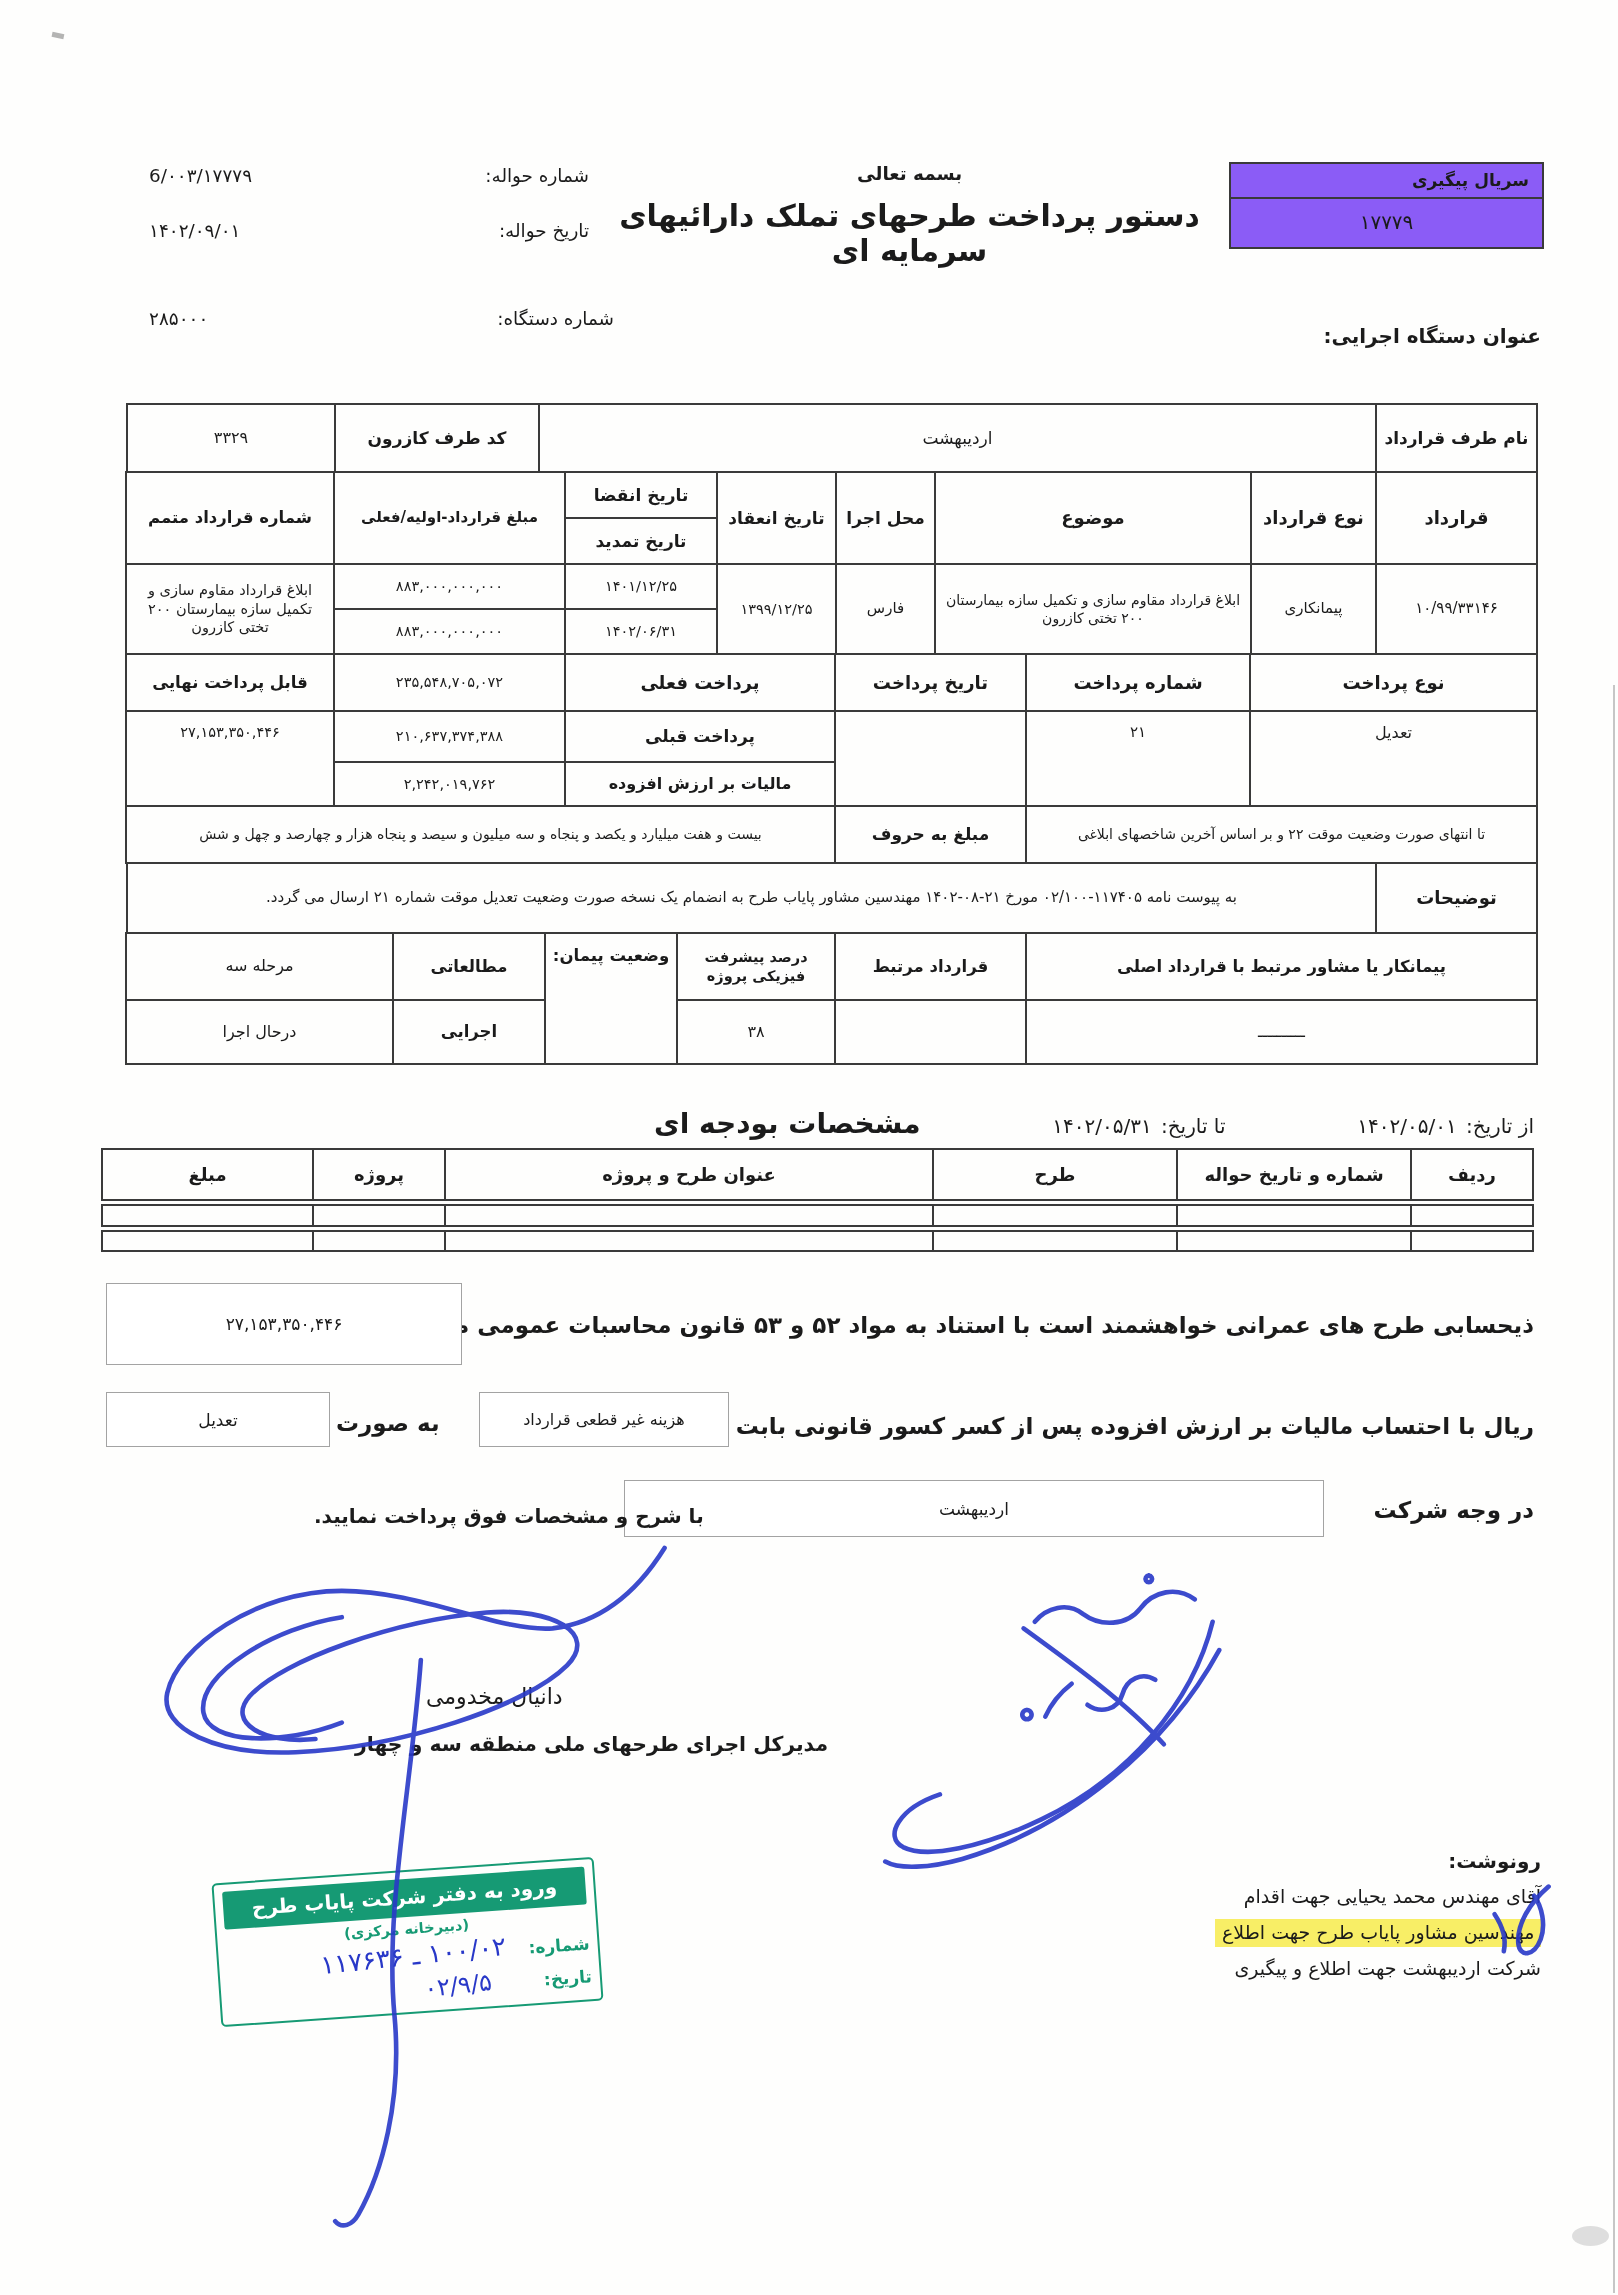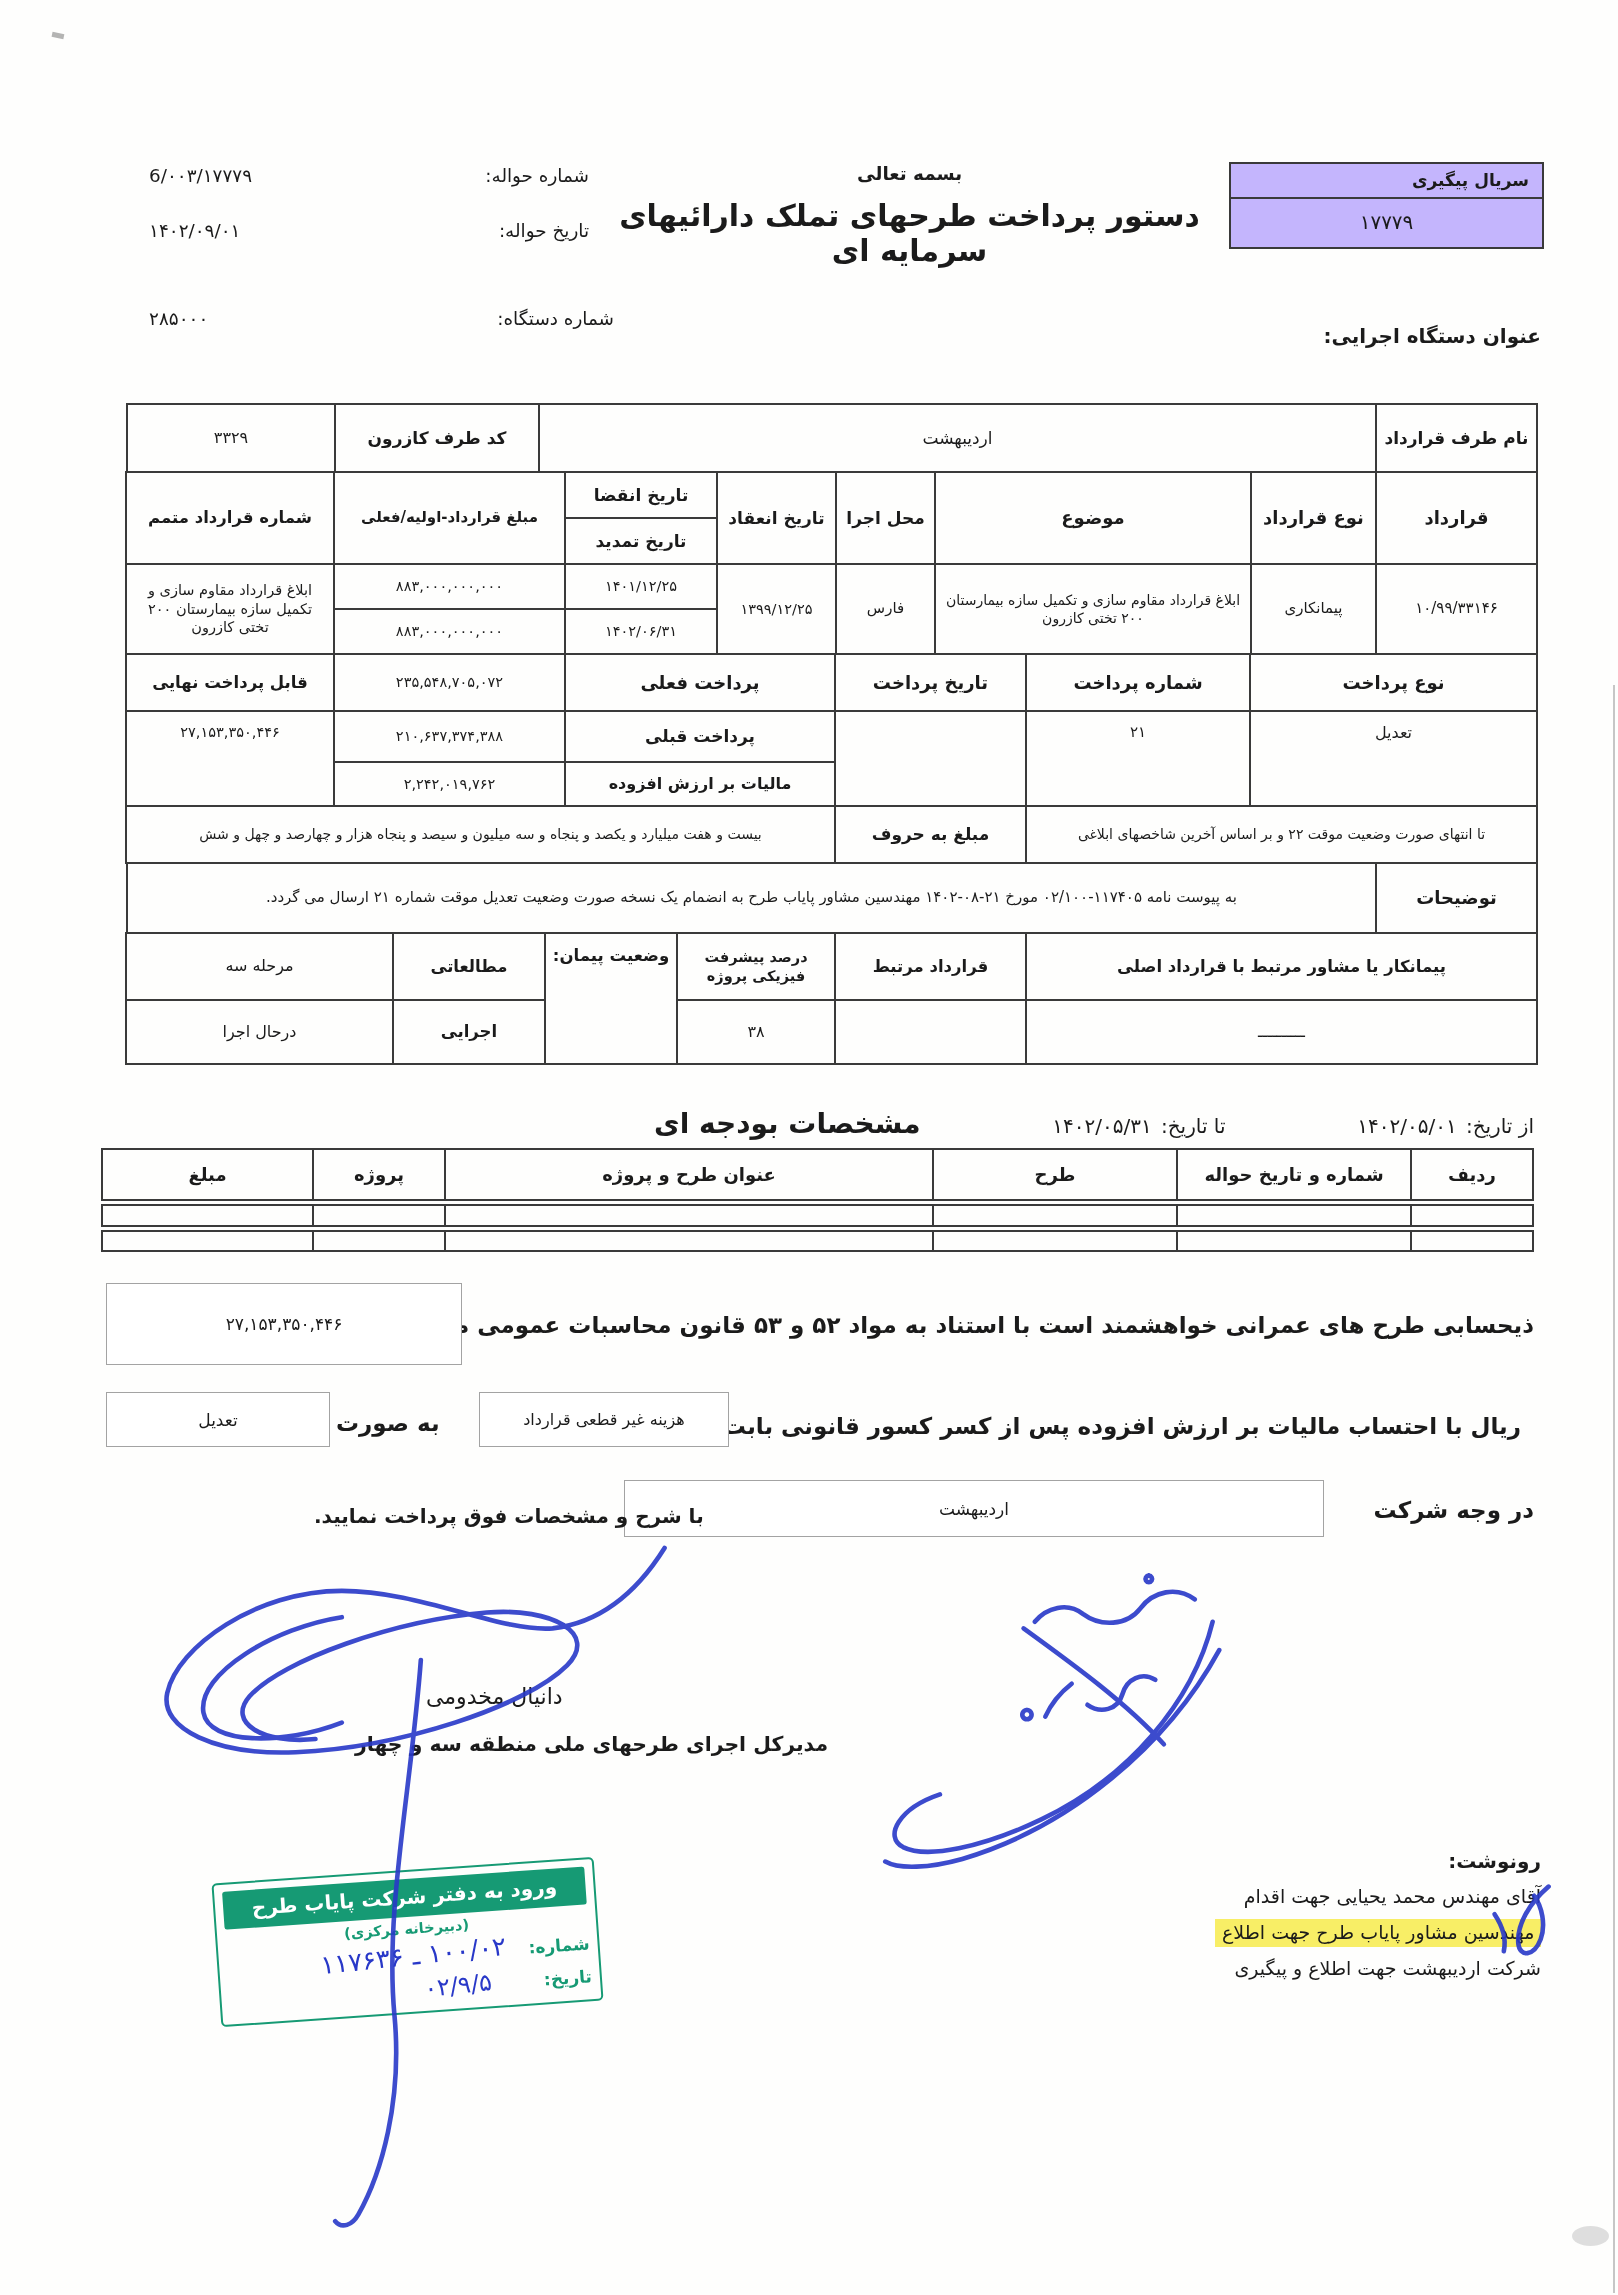--- a/index.html
+++ b/index.html
@@ -5,21 +5,21 @@
   * { margin:0; padding:0; box-sizing:border-box; }
   html,body { background:#ffffff; }
   #page {
     position:relative; width:1619px; height:2295px; background:#fefefd;
     font-family:"DejaVu Sans", sans-serif; direction:rtl; color:#1b1b1b; overflow:hidden;
   }
   .b { font-weight:bold; }.fs21{font-size:14px}.fs22{font-size:14.5px}.fs23{font-size:15px}
   .fs24{font-size:16px}.fs25{font-size:16.5px}.fs26{font-size:17px}.fs27{font-size:18px}
 
   
-  .serial { position:absolute; right:74px; top:162px; width:315px; border:2px solid #3a3a3a; background:#c4b5fd; }
+  .serial { position:absolute; right:74px; top:162px; width:315px; border:2px solid #3a3a3a; background:#8b5cf6; }
   .serial-label { border-bottom:2px solid #3a3a3a; font-size:17px; font-weight:bold; text-align:right; padding:6px 13px 7.2px; }
   .serial-value { font-size:20px; text-align:center; padding:11.2px 0 12.5px; letter-spacing:1.3px; }
   .bismillah { position:absolute; right:369px; top:163px; width:679px; text-align:center; font-size:18.4px; font-weight:bold; }
   .doc-title { position:absolute; right:369px; top:198px; width:679px; text-align:center; font-size:30px; font-weight:bold; }
   .hrow { position:absolute; display:flex; justify-content:space-between; font-size:18.4px; }
   #hrow1 { left:150px; top:165px; width:440px; }
   #hrow2 { left:150px; top:220px; width:440px; }
   #hrow3 { left:150px; top:308px; width:465px; }
   .agency { position:absolute; right:77px; top:324px; font-size:20px; font-weight:bold; }
 
@@ -37,21 +37,21 @@
   .pair { display:inline-flex; gap:9.2px; }
   .budget-title { font-size:28px; font-weight:bold; }
   .budget-wrap { position:absolute; right:84px; top:1148px; width:1430px; }
   .budget-wrap .rF td{height:51px}
   .budget-wrap .rowtbl { margin-top:3.3px; }
   .budget-wrap .rG td{height:20.4px; padding:0;}
 
   
   .oline { position:absolute; font-weight:bold; font-size:23px; white-space:nowrap; }
   #oline1 { right:84px; top:1312px; }
-  #oline2 { right:97px; top:1413px; }
+  #oline2 { right:84px; top:1413px; }
   #payee-label { right:84px; top:1497px; }
   #as-label { position:absolute; left:337px; top:1410px; font-size:23px; font-weight:bold; }
   #closing { position:absolute; left:315px; top:1504px; font-size:20px; font-weight:bold; }
   .lbox { position:absolute; border:1.3px solid #a3a3a3; display:flex; align-items:center; justify-content:center; background:#fff; }
   #amount-box { left:107px; top:1283px; width:356px; height:82px; font-size:17px; }
   #expense-box { left:480px; top:1392px; width:250px; height:55px; font-size:16px; }
   #as-box { left:107px; top:1392px; width:224px; height:55px; font-size:17px; }
   #payee-box { left:625px; top:1480px; width:700px; height:57px; font-size:17px; }
 
   

